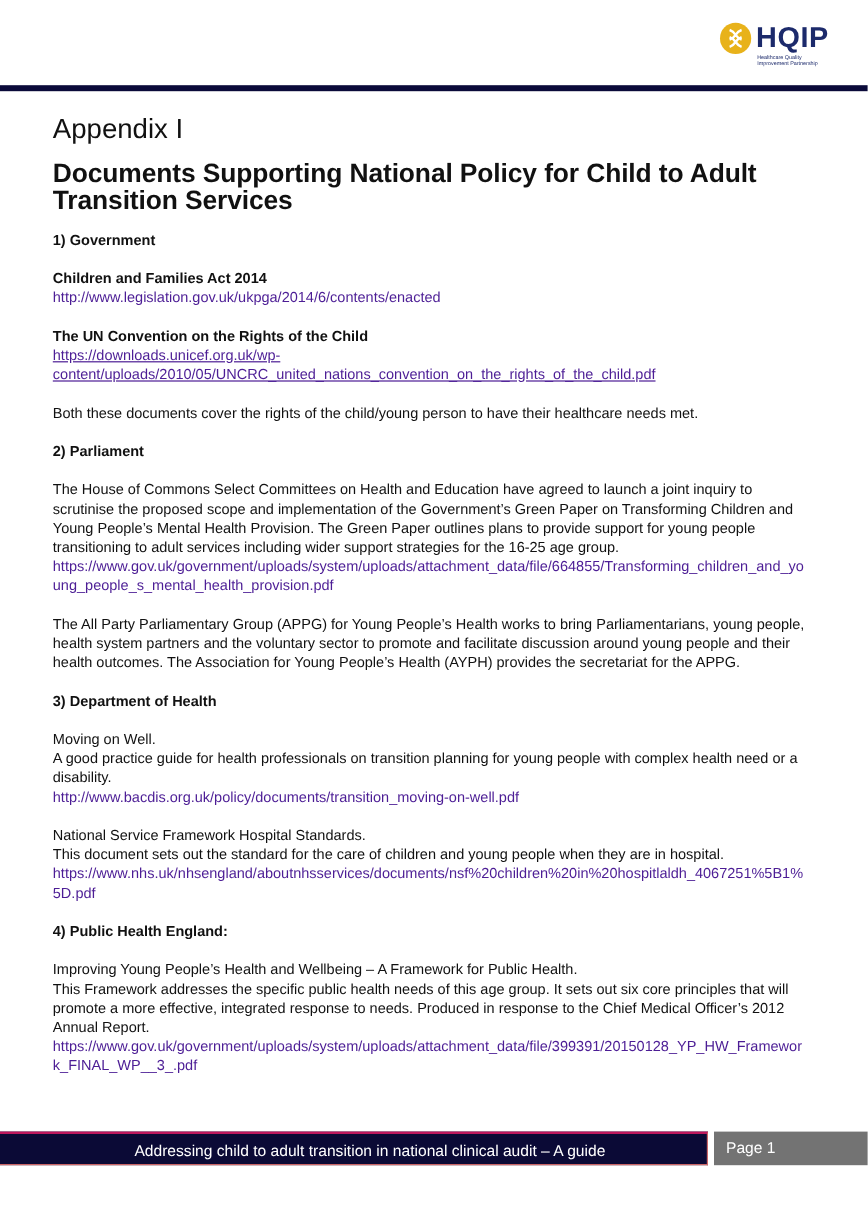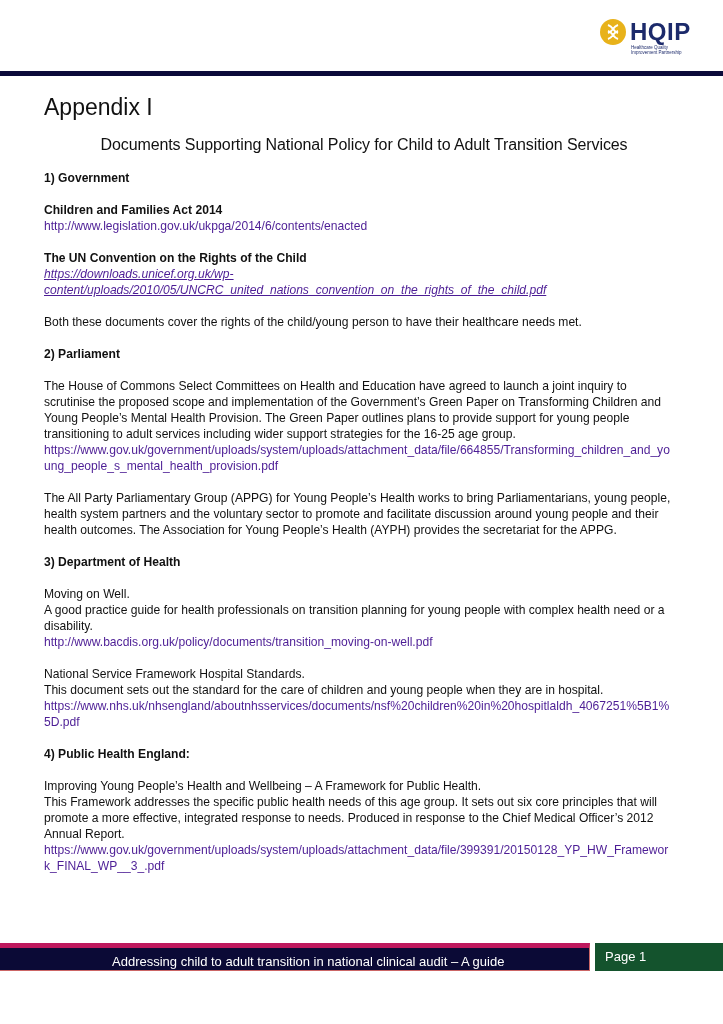--- a/index.html
+++ b/index.html
@@ -9,32 +9,32 @@
   }
   .logo { position: absolute; left: 600px; top: 17px; width: 110px; height: 40px; }
   .logo-mark { position: absolute; left: 0; top: 2px; width: 26px; height: 26px; border-radius: 50%; background: #e8b21a; }
   .logo-mark svg { position: absolute; left: 0; top: 0; }
   .logo-text { position: absolute; left: 30px; top: 1px; font-size: 24px; font-weight: bold; color: #1c2a6b; letter-spacing: 0.5px; line-height: 28px; }
   .logo-sub { position: absolute; left: 31px; top: 28px; font-size: 4.5px; line-height: 5px; color: #1c2a6b; width: 60px; }
   .top-rule { position: absolute; left: 0; top: 71px; width: 723px; height: 5px; background: #0b0a3a; }
 
   .content { position: absolute; left: 44px; top: 96px; width: 640px; font-size: 12.1px; line-height: 16px; }
   .appendix { font-size: 23px; line-height: 22px; margin: 0 0 16px 0; font-weight: normal; }
-  .doc-title { font-size: 16px; line-height: 22px; font-weight: normal; margin: 0 0 14px 0; letter-spacing: -0.1px; text-align: center; }
+  .doc-title { font-size: 22px; line-height: 22px; font-weight: bold; margin: 0 0 14px 0; letter-spacing: -0.1px; }
   .section-heading { font-weight: bold; margin: 0 0 16px 0; }
   .item { margin: 0 12px 16px 0; }
   .item-title { font-weight: bold; }
   .link { color: #4c1d95; text-decoration: none; word-break: break-all; display: block; }
-  .link.underlined { text-decoration: underline; font-style: italic; }
+  .link.underlined { text-decoration: underline; }
   p { margin: 12px 0 16px 0; }
   .line { display: block; }
 
-  .footer-left { position: absolute; left: 0; top: 943px; width: 590px; height: 28px; background: #0b0a36; border-top: 5px solid #be185d; border-bottom: 1px solid #c66; border-right: 1px solid #c66; box-sizing: border-box; }
+  .footer-left { position: absolute; left: 0; top: 943px; width: 590px; height: 28px; background: #0b0a36; border-top: 2px solid #be185d; border-bottom: 1px solid #c66; border-right: 1px solid #c66; box-sizing: border-box; }
   .footer-left span { position: absolute; left: 112px; top: 6px; color: #ffffff; font-size: 13px; }
-  .footer-right { position: absolute; left: 595px; top: 943px; width: 128px; height: 28px; background: #14532d; box-sizing: border-box; }
+  .footer-right { position: absolute; left: 595px; top: 943px; width: 128px; height: 28px; background: #737373; box-sizing: border-box; }
   .footer-right span { position: absolute; left: 10px; top: 6px; color: #ffffff; font-size: 13px; }
 </style>
 </head>
 <body>
 
 <div class="logo">
   <div class="logo-mark">
     <svg width="26" height="26" viewBox="0 0 26 26">
       <path d="M8 6 C14 8, 12 12, 18 14 M8 12 C14 14, 12 18, 18 20 M18 6 C12 8, 14 12, 8 14 M18 12 C12 14, 14 18, 8 20" stroke="#ffffff" stroke-width="2" fill="none"></path>
     </svg>

